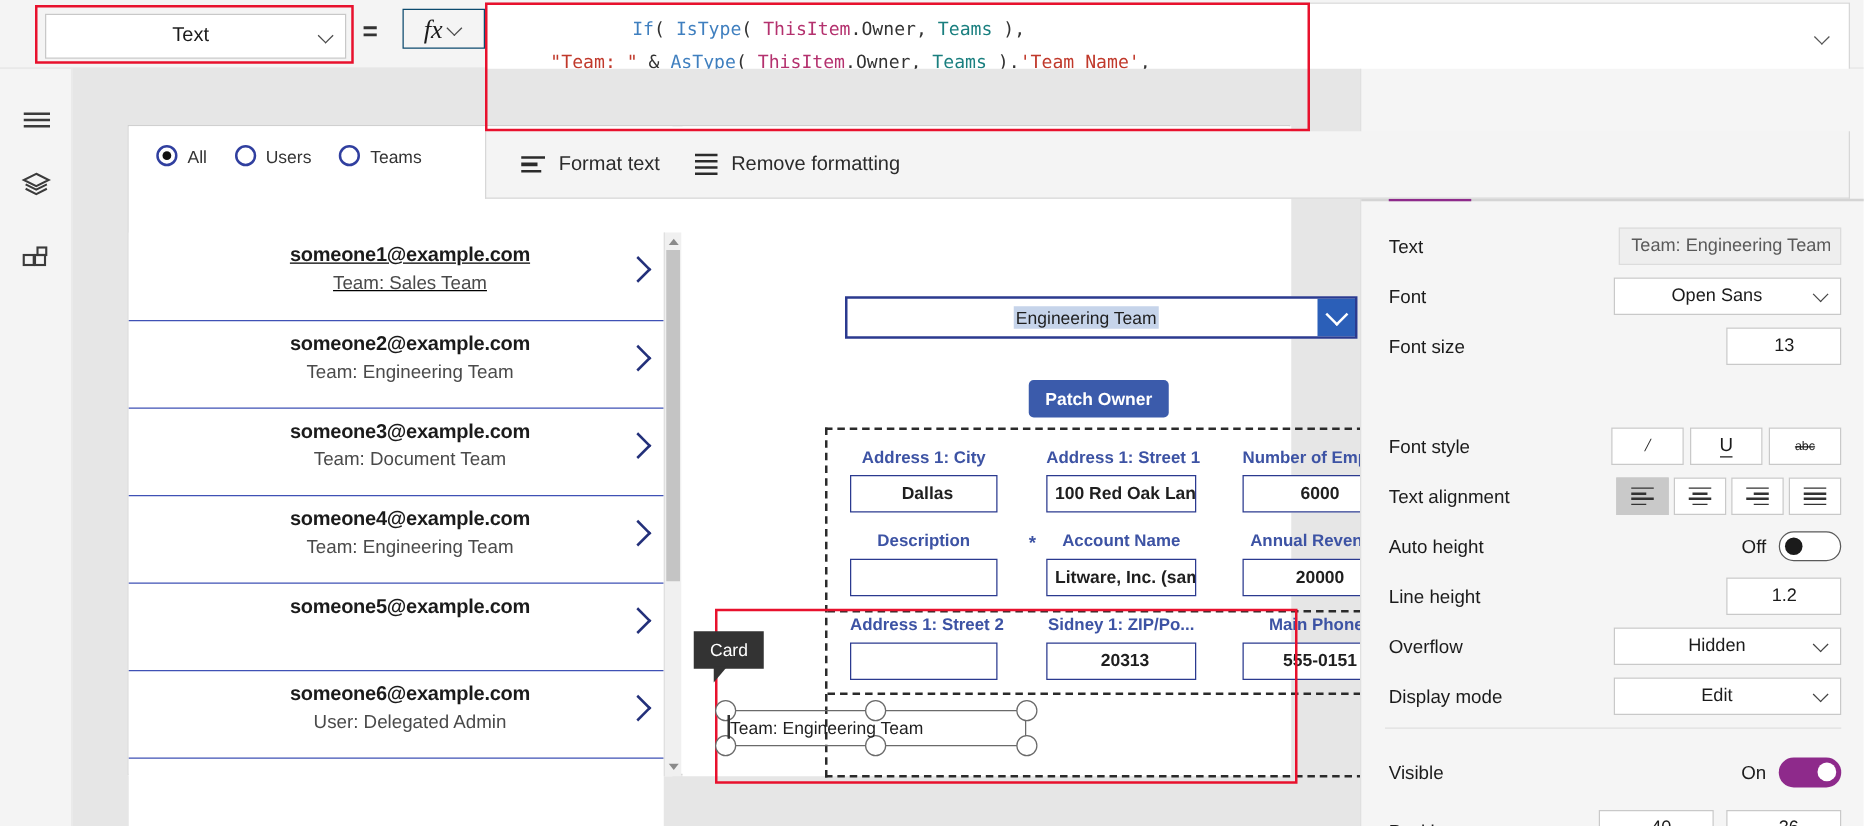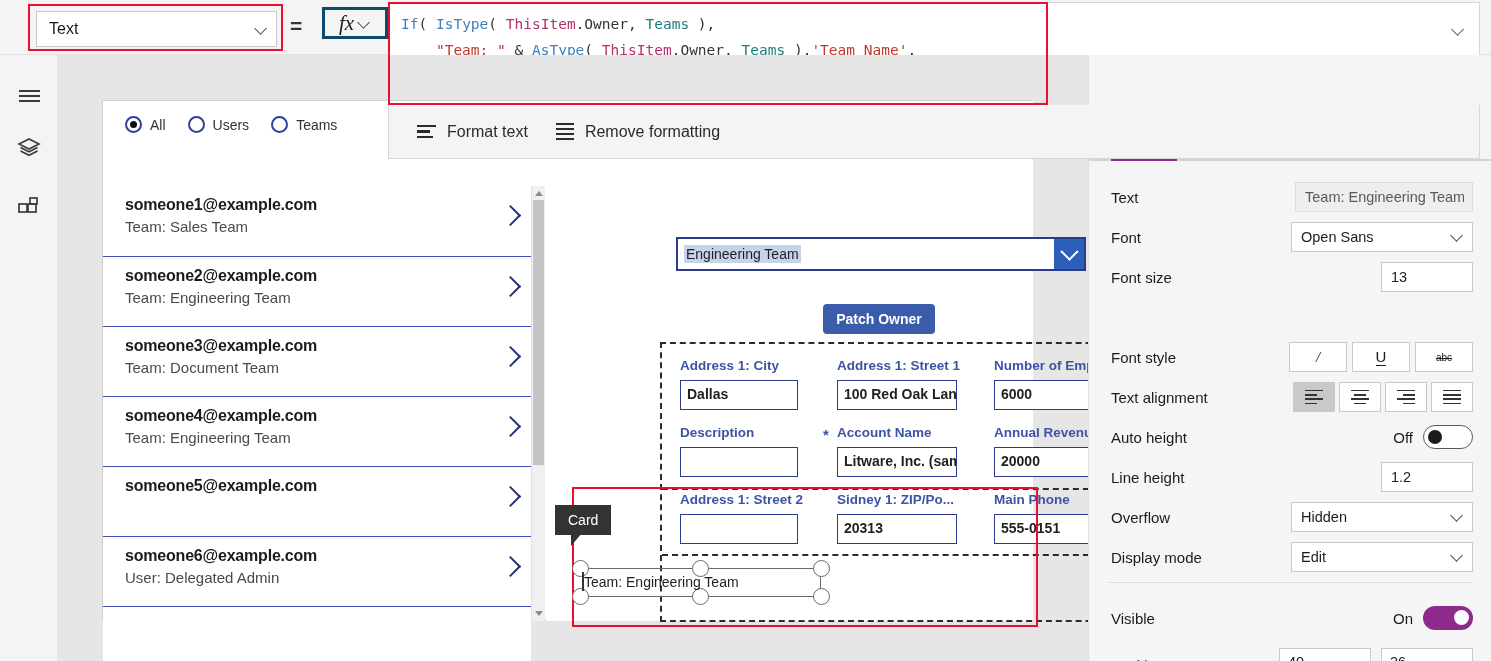--- a/index.html
+++ b/index.html
@@ -3,31 +3,31 @@
 <meta charset="utf-8">
 <style>
   * { box-sizing: border-box; }
   html, body {
     margin: 0; padding: 0;
     width: 1491px; height: 661px;
     overflow: hidden;
     font-family: "Liberation Sans", sans-serif;
     background: #ffffff;
   }
-  #root { position: relative; width: 1491px; height: 661px; background: #ffffff; }
+  #root { position: relative; width: 1491px; height: 661px; background: #ffffff; text-align: center; }
 
   
   .topbar { position: absolute; left: 0; top: 0; width: 1491px; height: 55px; background: #f4f4f4; border-bottom: 1px solid #e1e1e1; }
   .prop-sel-wrap { position: absolute; left: 28px; top: 4px; width: 255px; height: 47px; border: 2px solid #e8112d; }
   .prop-sel { position: absolute; left: 6px; top: 5px; width: 241px; height: 36px; background: #ffffff; border: 1px solid #c8c8c8; display: flex; align-items: center; padding: 0 8px 0 12px; }
   .prop-sel .lbl { font-size: 16px; color: #1b1b1b; flex: 1; }
   .chev { width: 12px; height: 12px; position: relative; }
   .chev::after { content: ""; position: absolute; left: 0; top: 1px; width: 8px; height: 8px; border-right: 1.4px solid #4a4a4a; border-bottom: 1.4px solid #4a4a4a; transform: rotate(45deg); }
   .eq { position: absolute; left: 290px; top: 14px; font-size: 21px; color: #333; font-weight: 600; }
-  .fx-btn { position: absolute; left: 322px; top: 7px; width: 66px; height: 32px; background: #f4f4f4; border: 3px solid #0c4a6e; display: flex; align-items: center; justify-content: center; gap: 5px; }
+  .fx-btn { position: absolute; left: 322px; top: 7px; width: 66px; height: 32px; background: #f4f4f4; border: 1px solid #0c4a6e; display: flex; align-items: center; justify-content: center; gap: 5px; }
   .fx-btn .fx { font-family: "Liberation Serif", serif; font-style: italic; font-size: 21px; color: #1b1b1b; }
 
   
   .fbar-hl { position: absolute; left: 388px; top: 2px; width: 660px; height: 103px; border: 2px solid #e8112d; z-index: 6; pointer-events: none;}
   .fbar { position: absolute; left: 388px; top: 2px; width: 1092px; height: 103px; background: #ffffff; border: 1px solid #d7d7d7; overflow: hidden; }
   .fcode { position: absolute; left: 12px; top: 8px; font-family: "DejaVu Sans Mono", monospace; font-size: 14.5px; line-height: 26px; white-space: pre; }
   .fcode .fn { color: #3f7fbf; }
   .fcode .obj { color: #b4316e; }
   .fcode .tbl { color: #1a7f7f; }
   .fcode .str { color: #c0392b; }
@@ -46,21 +46,21 @@
 
   
   .gallery { position: absolute; left: 0px; top: 0px; width: 435px; height: 520px; background: #ffffff; }
   .radio-row { position: absolute; left: 22px; top: 15px; display: flex; align-items: center; gap: 0px; }
   .rb { display: flex; align-items: center; margin-right: 22px; }
   .rb .dot { width: 17px; height: 17px; border-radius: 50%; border: 2px solid #303f9f; background: #fff; position: relative; }
   .rb.on .dot::after { content: ""; position: absolute; left: 3px; top: 3px; width: 7px; height: 7px; border-radius: 50%; background: #111; }
   .rb .t { font-size: 14px; color: #333; margin-left: 8px; }
   .glist { position: absolute; left: 0px; top: 85px; width: 428px; height: 435px; }
   .grow { position: relative; height: 70px; border-top: 1.6px solid #3f51b5; padding: 10px 0 0 22px; background: #fff; }
-  .grow:first-child { border-top: none; }
+  .grow:first-child { border-top: none; text-decoration: underline; }
   .grow .t1 { font-size: 16px; font-weight: bold; color: #1b1b1b; letter-spacing: -0.2px; }
   .grow .t2 { font-size: 15px; color: #4a4a4a; margin-top: 4px; }
   .grow .arr { position: absolute; right: 12px; top: 18px; width: 16px; height: 22px; }
   .grow .arr::after { content: ""; position: absolute; left: 0; top: 4px; width: 13px; height: 13px; border-right: 2.6px solid #23307a; border-top: 2.6px solid #23307a; transform: rotate(45deg); }
   .gscroll { position: absolute; left: 428px; top: 85px; width: 14px; height: 435px; background: #f0f0f0; border-left: 1px solid #e0e0e0; }
   .gscroll .thumb { position: absolute; left: 1px; top: 14px; width: 11px; height: 265px; background: #c4c4c4; }
   .gscroll .ar { position: absolute; left: 3px; width: 0; height: 0; }
   .gscroll .ar.up { top: 5px; border-left: 4px solid transparent; border-right: 4px solid transparent; border-bottom: 5px solid #8a8a8a; }
   .gscroll .ar.dn { bottom: 5px; border-left: 4px solid transparent; border-right: 4px solid transparent; border-top: 5px solid #8a8a8a; }
 

